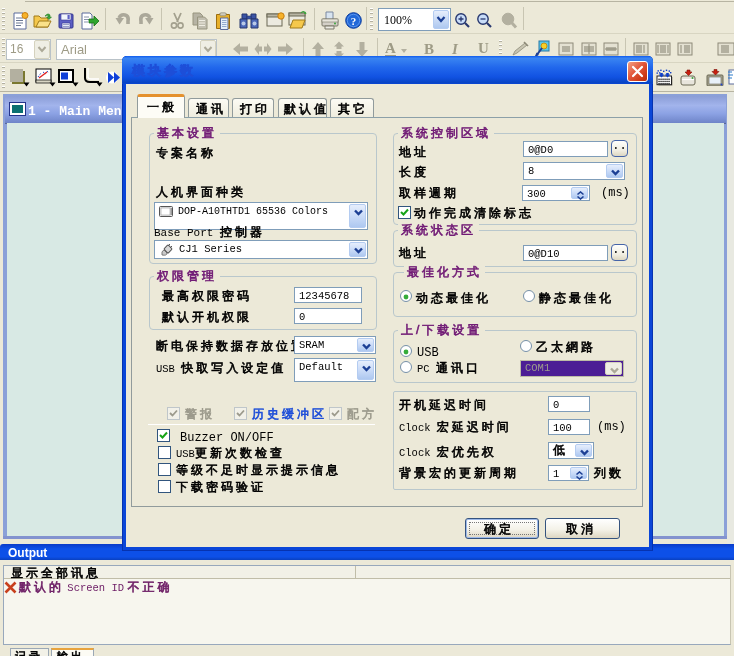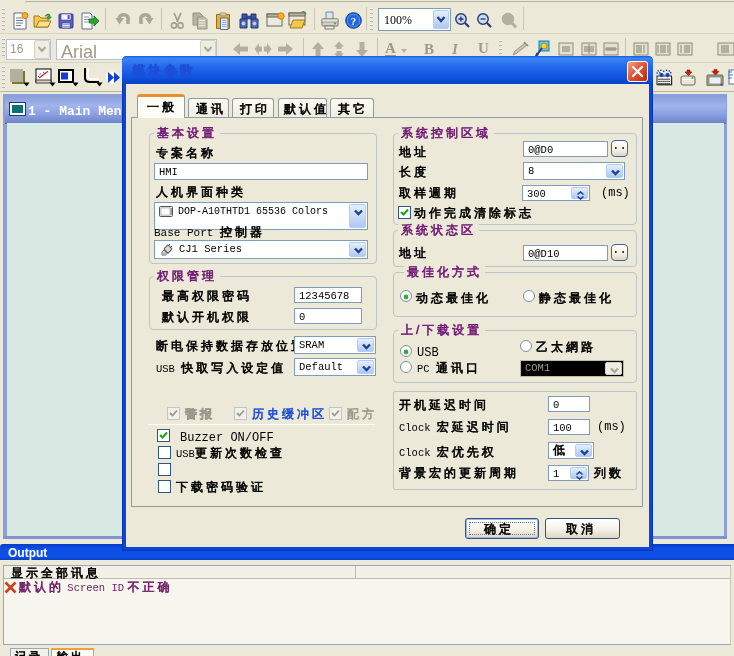--- a/index.html
+++ b/index.html
@@ -141,21 +141,21 @@
       </svg>
   <div class="sep1" style="left:523px;top:7px;height:23px;"></div>
 </div>
 <div id="row2" style="color:#9E9B86;">
   <div class="abs" style="left:6px;top:39px;width:45px;height:21px;background:#fff;border:1px solid #B9C2C8;"></div>
   <div class="abs" style="left:10px;top:42px;font-size:12px;color:#9E9B86;">16</div>
   <div class="abs" style="left:34px;top:40px;width:16px;height:19px;background:#EFEEE4;border:1px solid #D5D2BE;border-radius:2px;"><svg width="14" height="17" viewBox="0 0 14 17">
           <path d="M3.5 6 L7 10 L10.5 6" stroke="#ACA998" stroke-width="2" fill="none"></path>
         </svg></div>
   <div class="abs" style="left:56px;top:39px;width:161px;height:21px;background:#fff;border:1px solid #B9C2C8;"></div>
-  <div class="abs" style="left:61px;top:42px;font-size:18px;color:#9E9B86;">Arial</div>
+  <div class="abs" style="left:61px;top:42px;font-size:13px;color:#9E9B86;">Arial</div>
   <div class="abs" style="left:200px;top:40px;width:16px;height:19px;background:#EFEEE4;border:1px solid #D5D2BE;border-radius:2px;"><svg width="14" height="17" viewBox="0 0 14 17">
           <path d="M3.5 6 L7 10 L10.5 6" stroke="#ACA998" stroke-width="2" fill="none"></path>
         </svg></div>
   <svg class="abs" style="left:232px;top:42px;" width="17" height="14" viewBox="0 0 17 14">
         <path d="M8 1 L1 7 L8 13 L8 9.5 L16 9.5 L16 4.5 L8 4.5 Z" fill="#B3B0A0"></path>
       </svg>
   <svg class="abs" style="left:254px;top:42px;" width="18" height="14" viewBox="0 0 18 14">
         <path d="M5 1 L0.5 7 L5 13 L5 9.5 L8 9.5 L8 4.5 L5 4.5 Z" fill="#B3B0A0"></path>
         <path d="M13 1 L17.5 7 L13 13 L13 9.5 L10 9.5 L10 4.5 L13 4.5 Z" fill="#B3B0A0"></path>
       </svg>
@@ -357,21 +357,20 @@
     <div class="abs" style="left:156px;top:42px;width:49px;height:19px;background:linear-gradient(180deg,#FCFBF4,#EFEDDE);border:1px solid #919B9C;border-bottom:none;border-radius:3px 3px 0 0;"></div>
     <div class="abs cn" style="left:162px;top:45px;">默认值</div>
     <div class="abs" style="left:208px;top:42px;width:44px;height:19px;background:linear-gradient(180deg,#FCFBF4,#EFEDDE);border:1px solid #919B9C;border-bottom:none;border-radius:3px 3px 0 0;"></div>
     <div class="abs cn" style="left:216px;top:45px;">其它</div>
     <div class="abs" style="left:15px;top:38px;width:48px;height:24px;background:#FDFCF6;border:1px solid #919B9C;border-bottom:none;border-radius:3px 3px 0 0;border-top:3px solid #E5912D;"></div>
     <div class="abs cn" style="left:25px;top:43px;">一般</div>
 
     <div class="grp" style="left:27px;top:77px;width:228px;height:131px;"></div>
     <div class="gt cn" style="left:32px;top:71px;">基本设置</div>
     <div class="lbl cn" style="left:34px;top:91px;">专案名称</div>
-    <div class="fld" style="left:32px;top:107px;width:214px;height:17px;">HMI</div>
     <div class="lbl cn" style="left:34px;top:130px;">人机界面种类</div>
     <div class="fld" style="left:32px;top:146px;width:214px;height:28px;padding-left:23px;line-height:15px;font-size:10px;">DOP-A10THTD1 65536 Colors
       <svg class="abs" style="left:4px;top:3px;" width="15" height="11" viewBox="0 0 15 11">
             <rect x="0.5" y="0.5" width="13" height="10" rx="1" fill="#E8E8E8" stroke="#555"></rect>
             <rect x="2" y="2" width="9" height="7" fill="#fff" stroke="#888" stroke-width="0.5"></rect>
             <rect x="11.5" y="2" width="1.5" height="7" fill="#999"></rect>
           </svg>
       <span class="cbtn">
             <svg width="13" height="10" viewBox="0 0 13 10">
               <path d="M3 2.5 L6.5 6 L10 2.5" stroke="#1C3F94" stroke-width="2.4" fill="none"></path>
@@ -399,47 +398,48 @@
     <div class="fld" style="left:172px;top:252px;width:68px;height:16px;">0</div>
     <div class="lbl cn" style="left:34px;top:284px;">断电保持数据存放位置</div>
     <div class="fld" style="left:172px;top:280px;width:82px;height:18px;line-height:14px;">SRAM
       <span class="cbtn">
             <svg width="13" height="10" viewBox="0 0 13 10">
               <path d="M3 2.5 L6.5 6 L10 2.5" stroke="#1C3F94" stroke-width="2.4" fill="none"></path>
             </svg>
           </span>
     </div>
     <div class="lbl" style="left:34px;top:306px;"><span class="mono">USB </span><span class="cn">快取写入设定值</span></div>
-    <div class="fld" style="left:172px;top:302px;width:82px;height:18px;line-height:14px;">Default
+    <div class="fld" style="left:172px;top:302px;width:82px;height:24px;line-height:14px;">Default
       <span class="cbtn">
             <svg width="13" height="10" viewBox="0 0 13 10">
               <path d="M3 2.5 L6.5 6 L10 2.5" stroke="#1C3F94" stroke-width="2.4" fill="none"></path>
             </svg>
           </span>
     </div>
     <div class="cbd" style="left:45px;top:351px;"><svg width="11" height="11" viewBox="0 0 11 11">
             <path d="M2 5 L4.5 7.5 L9 2.5" stroke="#9C9A8C" stroke-width="1.8" fill="none"></path>
           </svg></div>
-    <div class="lbl cn" style="left:63px;top:352px;color:#9C9A8C;font-weight:bold;">警报</div>
+    <div class="lbl cn" style="left:63px;top:352px;color:#9C9A8C;">警报</div>
     <div class="cbd" style="left:112px;top:351px;"><svg width="11" height="11" viewBox="0 0 11 11">
             <path d="M2 5 L4.5 7.5 L9 2.5" stroke="#9C9A8C" stroke-width="1.8" fill="none"></path>
           </svg></div>
     <div class="lbl cn" style="left:130px;top:352px;color:#1d4ed8;">历史缓冲区</div>
     <div class="cbd" style="left:207px;top:351px;"><svg width="11" height="11" viewBox="0 0 11 11">
             <path d="M2 5 L4.5 7.5 L9 2.5" stroke="#9C9A8C" stroke-width="1.8" fill="none"></path>
           </svg></div>
     <div class="lbl cn" style="left:225px;top:352px;color:#9C9A8C;">配方</div>
     <div class="abs" style="left:26px;top:368px;width:227px;height:1px;background:#B7B4A2;border-bottom:1px solid #fff;"></div>
     <div class="cb" style="left:35px;top:373px;"><svg width="11" height="11" viewBox="0 0 11 11">
             <path d="M2 5 L4.5 7.5 L9 2.5" stroke="#17A317" stroke-width="2" fill="none"></path>
           </svg></div>
     <div class="lbl mono" style="left:58px;top:376px;">Buzzer ON/OFF</div>
     <div class="cb" style="left:36px;top:390px;"></div>
     <div class="lbl" style="left:54px;top:391px;"><span class="mono">USB</span><span class="cn">更新次数检查</span></div>
     <div class="cb" style="left:36px;top:407px;"></div>
+    <div class="lbl cn" style="left:54px;top:408px;">等级不足时显示提示信息</div>
     <div class="cb" style="left:36px;top:424px;"></div>
     <div class="lbl cn" style="left:54px;top:425px;">下载密码验证</div>
 
     <div class="grp" style="left:271px;top:77px;width:244px;height:92px;"></div>
     <div class="gt cn" style="left:276px;top:71px;">系统控制区域</div>
     <div class="lbl cn" style="left:277px;top:90px;">地址</div>
     <div class="fld" style="left:401px;top:85px;width:85px;height:16px;">0@D0</div>
     <div class="tbtn mono" style="left:489px;top:84px;width:17px;height:17px;line-height:10px;">..</div>
     <div class="lbl cn" style="left:277px;top:110px;">长度</div>
     <div class="fld" style="left:401px;top:106px;width:102px;height:18px;line-height:14px;">8
@@ -478,21 +478,21 @@
     <div class="grp" style="left:271px;top:274px;width:244px;height:53px;"></div>
     <div class="gt cn" style="left:276px;top:268px;">上/下载设置</div>
     <div class="rad" style="left:278px;top:289px;"><svg width="10" height="10" viewBox="0 0 10 10">
             <circle cx="5" cy="5" r="2.4" fill="#35AC3A"></circle>
           </svg></div>
     <div class="lbl mono" style="left:295px;top:291px;">USB</div>
     <div class="rad" style="left:398px;top:284px;"></div>
     <div class="lbl cn" style="left:414px;top:285px;">乙太網路</div>
     <div class="rad" style="left:278px;top:305px;"></div>
     <div class="lbl" style="left:295px;top:306px;"><span class="mono">PC </span><span class="cn">通讯口</span></div>
-    <div class="fld" style="left:398px;top:304px;width:104px;height:17px;background:#000000;border-color:#BDBBA6;color:#9C9A8C;line-height:13px;">COM1
+    <div class="fld" style="left:398px;top:304px;width:104px;height:17px;background:#4c1d95;border-color:#BDBBA6;color:#9C9A8C;line-height:13px;">COM1
       <span class="cbtn" style="background:#EFEEE4;border-color:#D5D2BE;">
             <svg width="13" height="10" viewBox="0 0 13 10">
               <path d="M3 2.5 L6.5 6 L10 2.5" stroke="#ACA998" stroke-width="2.4" fill="none"></path>
             </svg>
           </span>
     </div>
     <div class="abs" style="left:271px;top:335px;width:244px;height:99px;border:1px solid #B9C7CC;border-radius:2px;"></div>
     <div class="lbl cn" style="left:277px;top:343px;">开机延迟时间</div>
     <div class="fld" style="left:426px;top:340px;width:42px;height:16px;">0</div>
     <div class="lbl" style="left:277px;top:365px;"><span class="mono">Clock </span><span class="cn">宏延迟时间</span></div>

